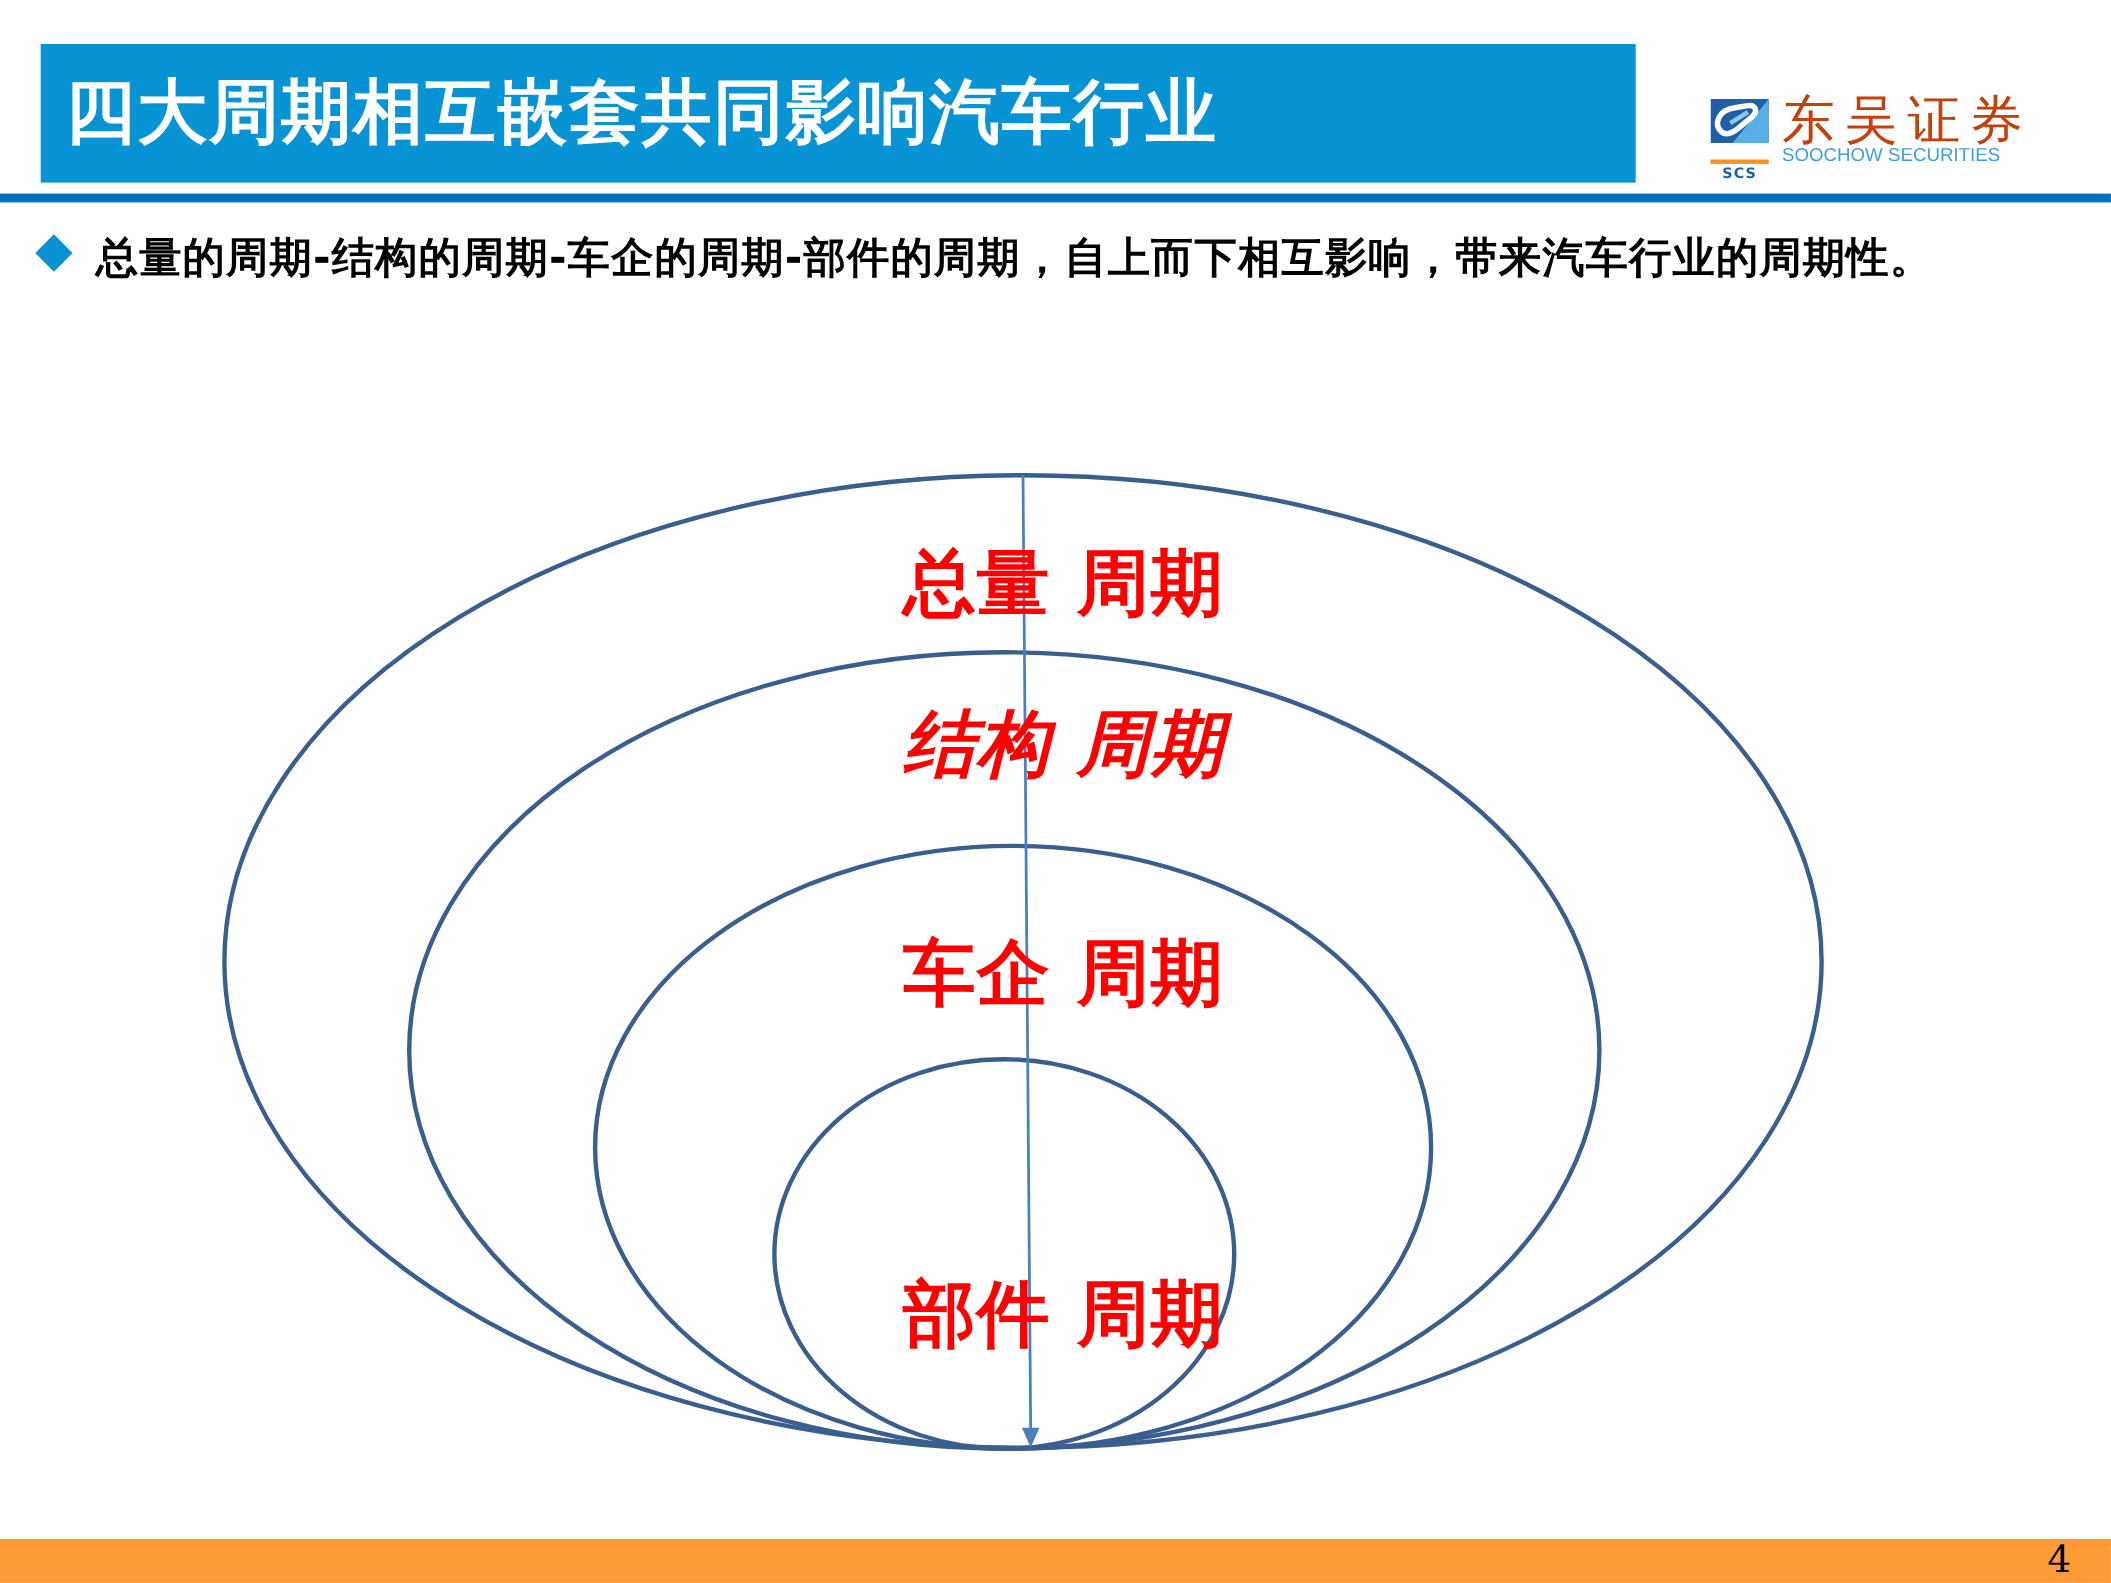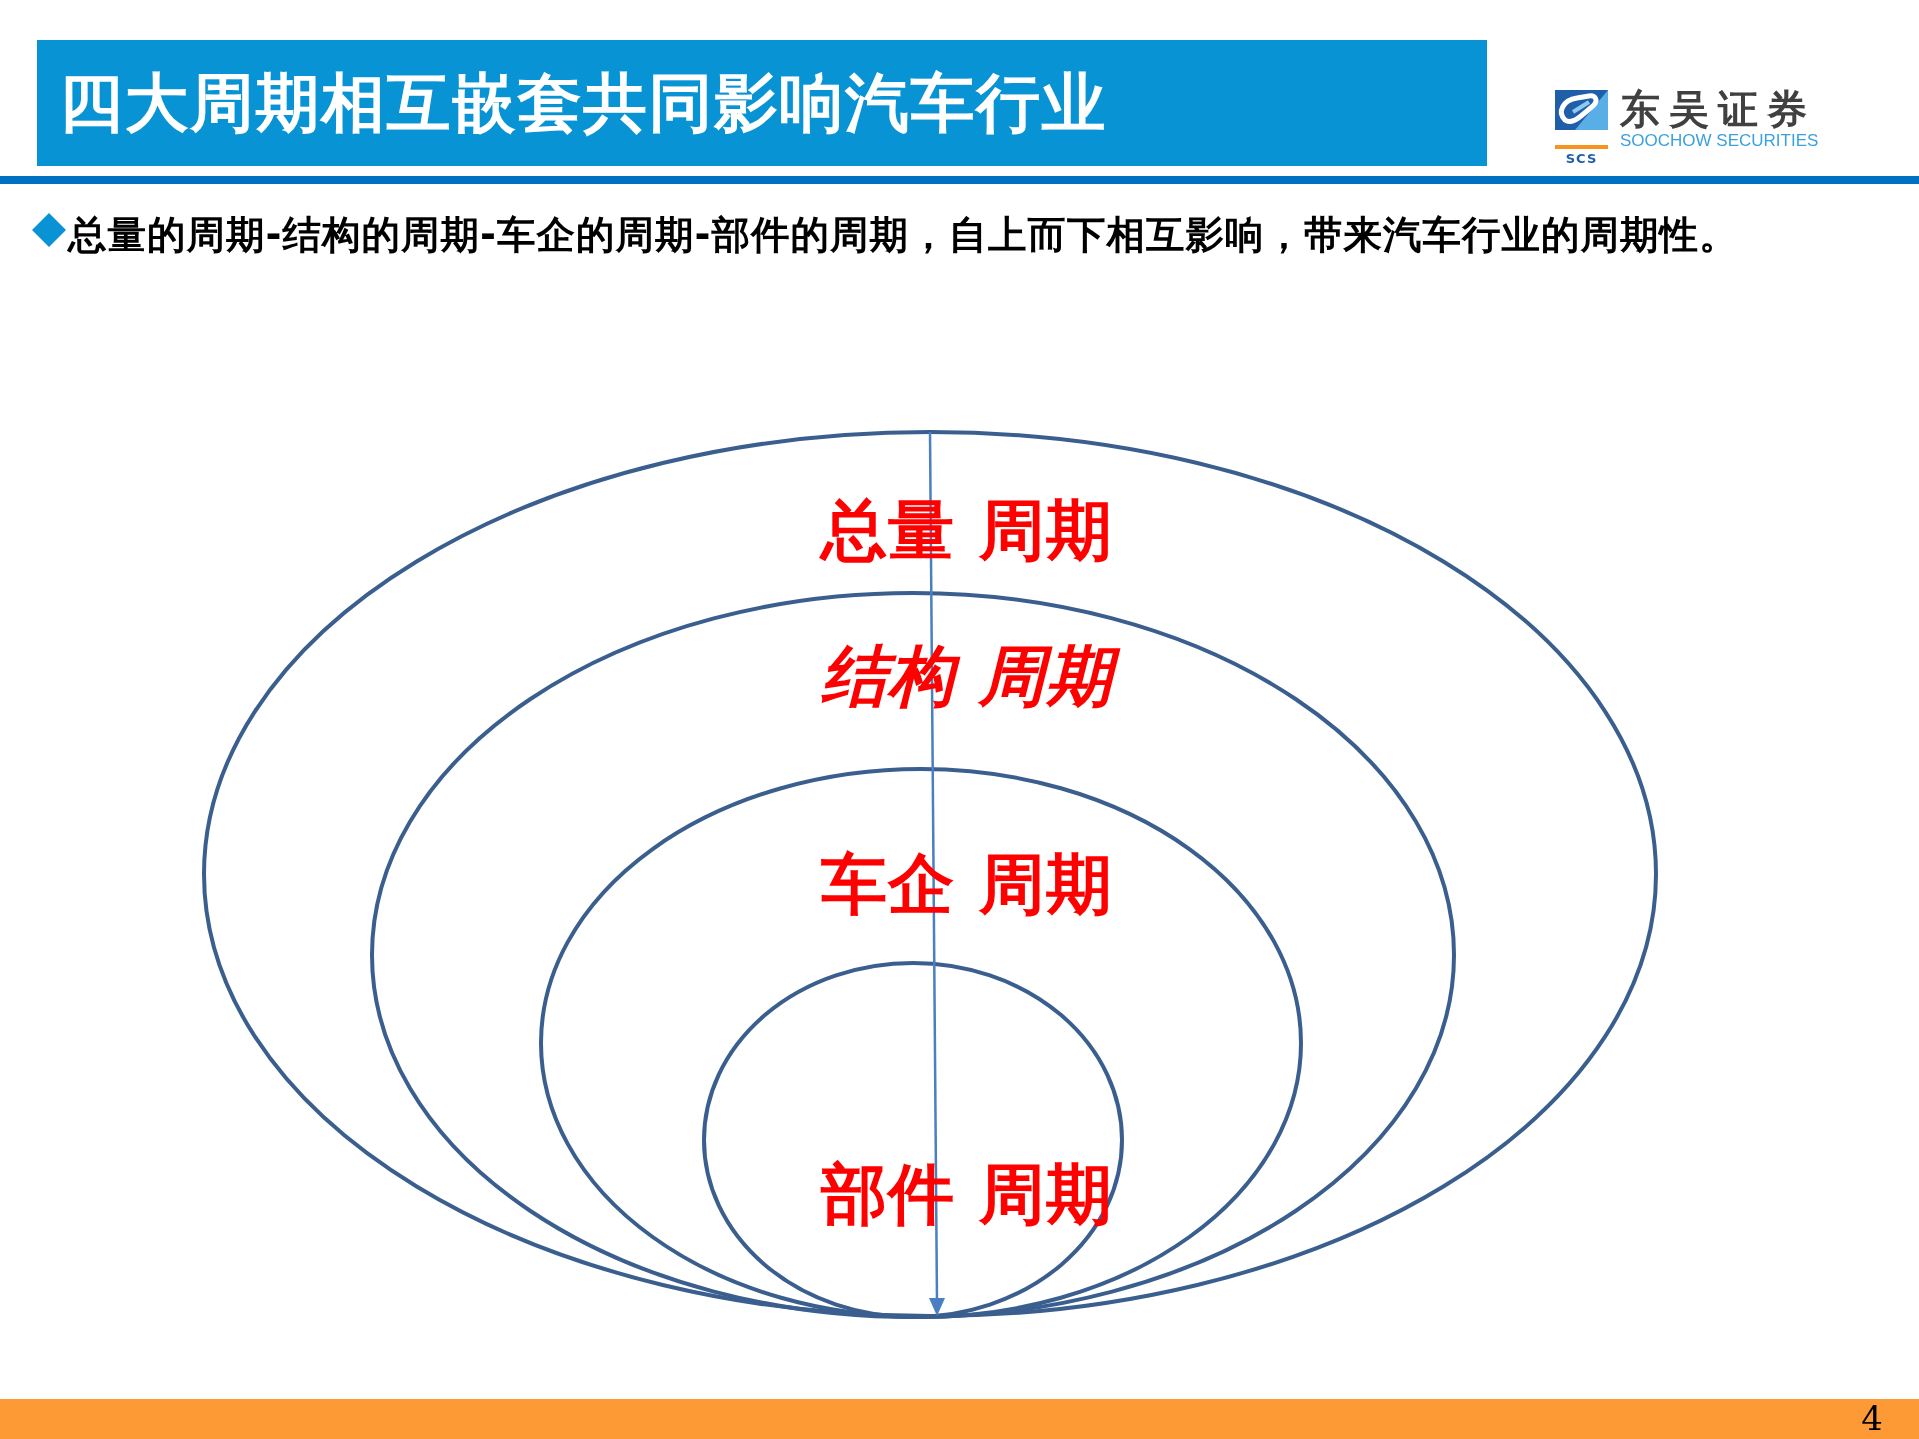--- a/index.html
+++ b/index.html
@@ -19,35 +19,35 @@
     }
     .logo { position: absolute; left: 1552px; top: 86px; width: 270px; height: 66px; }
     .logo-icon { position: absolute; left: 3px; top: 4px; width: 53px; height: 40px; }
     .logo-scs {
       position: absolute; left: 3px; top: 44px; width: 53px; height: 14px;
       font-family: "DejaVu Sans", sans-serif; font-weight: bold; font-size: 13px;
       line-height: 14px; color: #1f5ea8; letter-spacing: 1px; text-align: center; margin-top: 22px;
     }
     .logo-underline { position: absolute; left: 3px; top: 59px; width: 53px; height: 4px; background: #f7931e; }
     .logo-cn {
-      position: absolute; left: 68px; top: 1px; font-size: 40px; line-height: 44px;
-      font-weight: bold; color: #404040; letter-spacing: 9px; white-space: nowrap;
+      position: absolute; left: 68px; top: 1px; font-size: 48px; line-height: 44px;
+      font-weight: normal; color: #c2410c; letter-spacing: 9px; white-space: nowrap;
     }
     .logo-en {
       position: absolute; left: 68px; top: 47px; font-family: "Liberation Sans", sans-serif;
       font-size: 17px; line-height: 16px; color: #3aa0e0; white-space: nowrap;
     }
     .divider { position: absolute; left: 0; top: 176px; width: 1919px; height: 8px; background: #0070c0; }
     .bullet-row { position: absolute; left: 0; top: 212px; width: 1919px; height: 50px; }
     .diamond {
       position: absolute; left: 37px; top: 6px; width: 24px; height: 24px;
       background: #0a93d4; transform: rotate(45deg) scaleX(1); 
     }
     .bullet-text {
-      position: absolute; left: 68px; top: 0px; font-size: 38.5px; line-height: 46px;
+      position: absolute; left: 87px; top: 0px; font-size: 38.5px; line-height: 46px;
       font-weight: bold; color: #000000; white-space: nowrap; letter-spacing: 1px;
     }
     .diagram { position: absolute; left: 0; top: 0; width: 1919px; height: 1439px; }
     .label {
       position: absolute; font-size: 66px; line-height: 56px; font-weight: bold;
       color: #ff0000; white-space: nowrap; letter-spacing: 1px;
     }
     .footer-bar { position: absolute; left: 0; top: 1399px; width: 1919px; height: 40px; background: #fe9a36; }
     .page-num {
       position: absolute; right: 36px; top: 1398px; font-family: "DejaVu Serif", serif;

